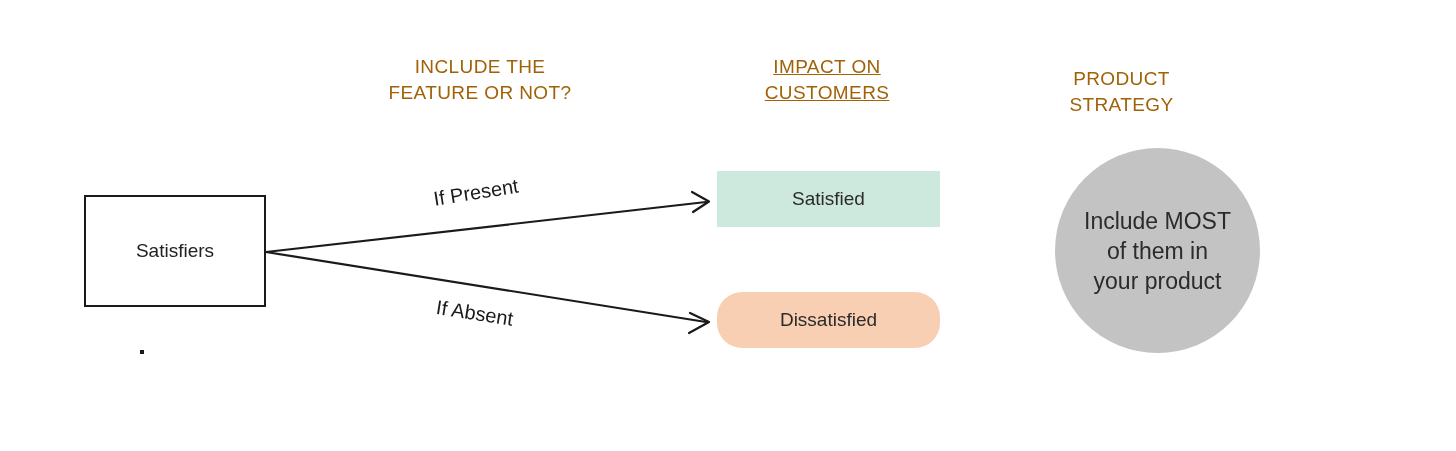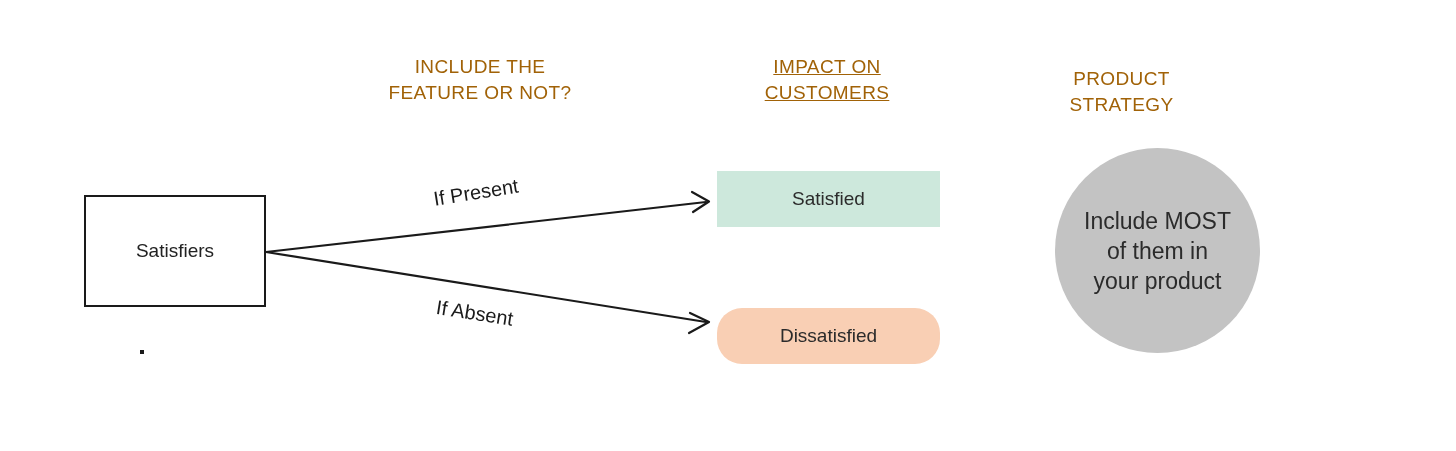--- a/index.html
+++ b/index.html
@@ -56,21 +56,21 @@
   .outcome-box {
     position: absolute;
     left: 717px;
     width: 223px;
     height: 56px;
     display: flex;
     align-items: center;
     justify-content: center;
   }
   #outcome-satisfied   { top: 171px; background: #cde8dc; }
-  #outcome-dissatisfied{ top: 308px; background: #f9cfb4; border-radius: 25px; }
+  #outcome-dissatisfied{ top: 292px; background: #f9cfb4; border-radius: 25px; }
   .outcome-box .outcome-label {
     font-size: 19px;
     color: #2b2b2b;
   }
 
   
   #strategy-circle {
     position: absolute;
     left: 1055px;
     top: 148px;

